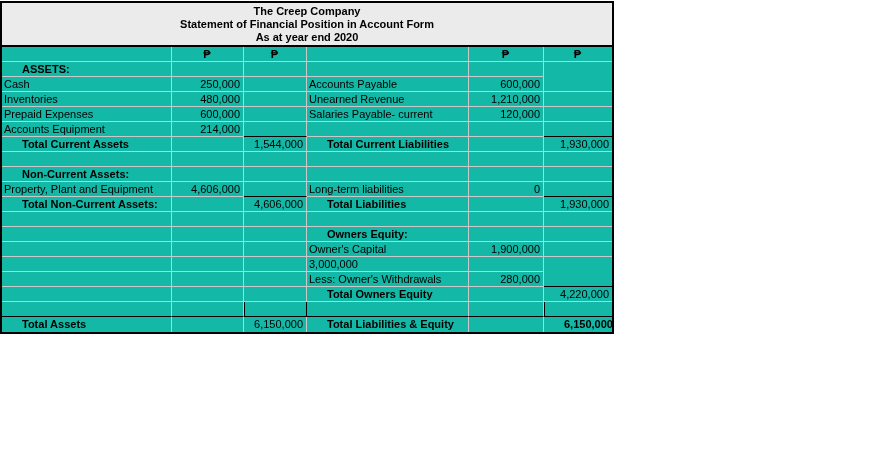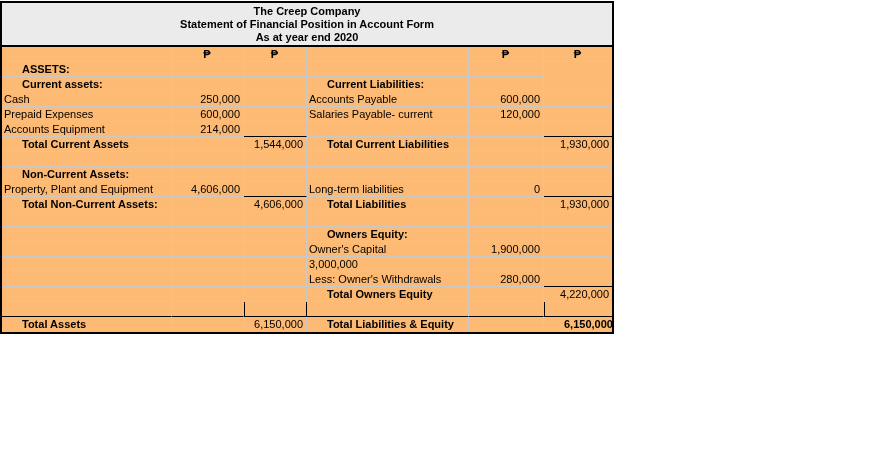--- a/index.html
+++ b/index.html
@@ -5,21 +5,21 @@
   html,body{margin:0;padding:0;}
   body{
     width:870px;height:460px;background:#ffffff;
     font-family:"Liberation Sans", sans-serif;
     position:relative;color:#000;
   }
   .sheet{
     position:absolute;left:0;top:1px;
     width:614px;
     border:2px solid #000;
-    background:#fdba74;
+    background:#14b8a6;
     box-sizing:border-box;
   }
   .titleblock{
     height:42px;
     border-bottom:2px solid #000;
     background:#ebebeb;
     display:flex;flex-direction:column;justify-content:center;
     text-align:center;font-weight:bold;font-size:11px;line-height:13px;
   }
   .grid-row{
@@ -66,33 +66,33 @@
     </div>
   <div id="grid-body">
       <div class="grid-row">
         <div class="cell b">ASSETS:</div>
         <div class="cell"></div>
         <div class="cell"></div>
         <div class="cell"></div>
         <div class="cell"></div>
       </div>
       <div class="grid-row">
-        <div class="cell b">Current assets:</div>
-        <div class="cell"></div>
-        <div class="cell"></div>
-        <div class="cell b">Current Liabilities:</div>
-        <div class="cell"></div>
-        <div class="cell"></div>
-      </div>
-      <div class="grid-row">
         <div class="cell">Cash</div>
         <div class="cell">250,000</div>
         <div class="cell"></div>
         <div class="cell">Accounts Payable</div>
         <div class="cell">600,000</div>
+        <div class="cell"></div>
+      </div>
+      <div class="grid-row">
+        <div class="cell">Inventories</div>
+        <div class="cell">480,000</div>
+        <div class="cell"></div>
+        <div class="cell">Unearned Revenue</div>
+        <div class="cell">1,210,000</div>
         <div class="cell"></div>
       </div>
       <div class="grid-row">
         <div class="cell">Prepaid Expenses</div>
         <div class="cell">600,000</div>
         <div class="cell"></div>
         <div class="cell">Salaries Payable- current</div>
         <div class="cell">120,000</div>
         <div class="cell"></div>
       </div>

